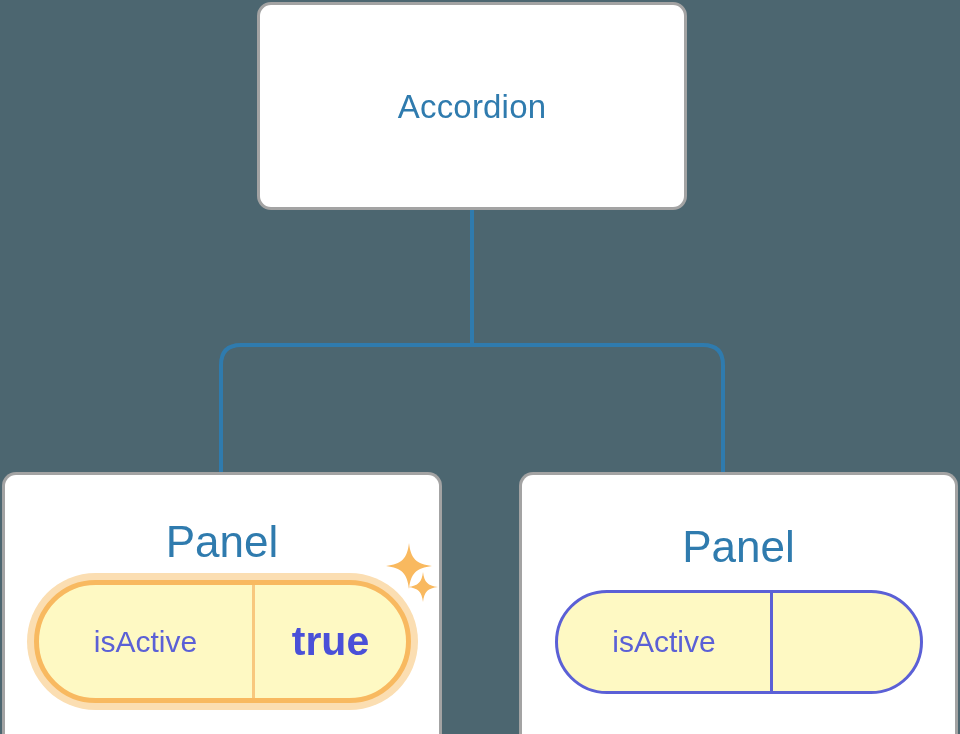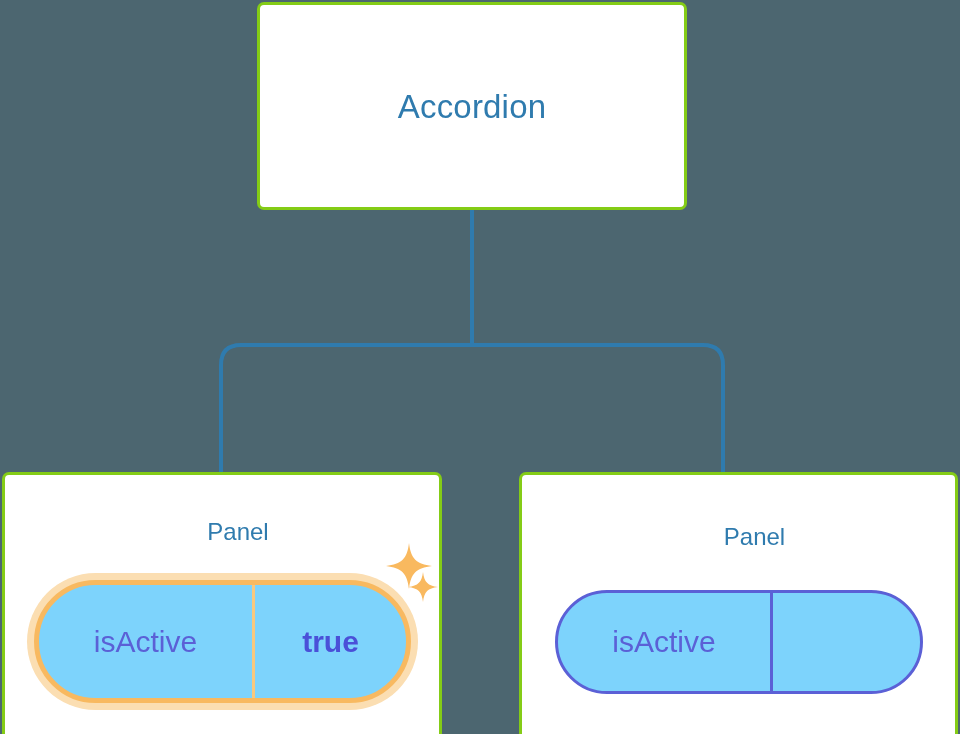--- a/index.html
+++ b/index.html
@@ -29,22 +29,22 @@
     top: 0;
     width: 960px;
     height: 734px;
     pointer-events: none;
   }
 
   
   .node-card {
     position: absolute;
     background: #ffffff;
-    border: 3px solid #84cc16;
-    border-radius: 7px;
+    border: 3px solid #a3a3a3;
+    border-radius: 14px;
     box-sizing: border-box;
   }
 
   #root-node {
     left: 257px;
     top: 2px;
     width: 430px;
     height: 208px;
     display: flex;
     align-items: center;
@@ -76,58 +76,58 @@
     top: 472px;
     width: 439px;
     height: 262px;
     border-bottom: none;
     border-bottom-left-radius: 0;
     border-bottom-right-radius: 0;
   }
 
   .panel-title {
     position: absolute;
-    left: 16px;
+    left: 0;
     width: 100%;
     text-align: center;
     color: #2f7bae;
-    font-size: 24px;
+    font-size: 44px;
     font-weight: 400;
     line-height: 1;
     white-space: nowrap;
   }
   #panel-left .panel-title  { top: 45px; }
   #panel-right .panel-title { top: 50px; }
 
   
   .pill {
     position: absolute;
     display: flex;
     align-items: stretch;
     box-sizing: border-box;
-    background: #7dd3fc;
+    background: #fef9c3;
   }
 
   .pill-cell {
     display: flex;
     align-items: center;
     justify-content: center;
     box-sizing: border-box;
     white-space: nowrap;
   }
 
   .pill-key {
     color: #5b60d6;
     font-size: 30px;
     font-weight: 400;
   }
 
   .pill-val {
     color: #5b60d6;
-    font-size: 30px;
+    font-size: 41px;
     font-weight: 400;
   }
 
   
   #pill-left {
     left: 34px;
     top: 580px;
     width: 377px;
     height: 123px;
     border-radius: 62px;

